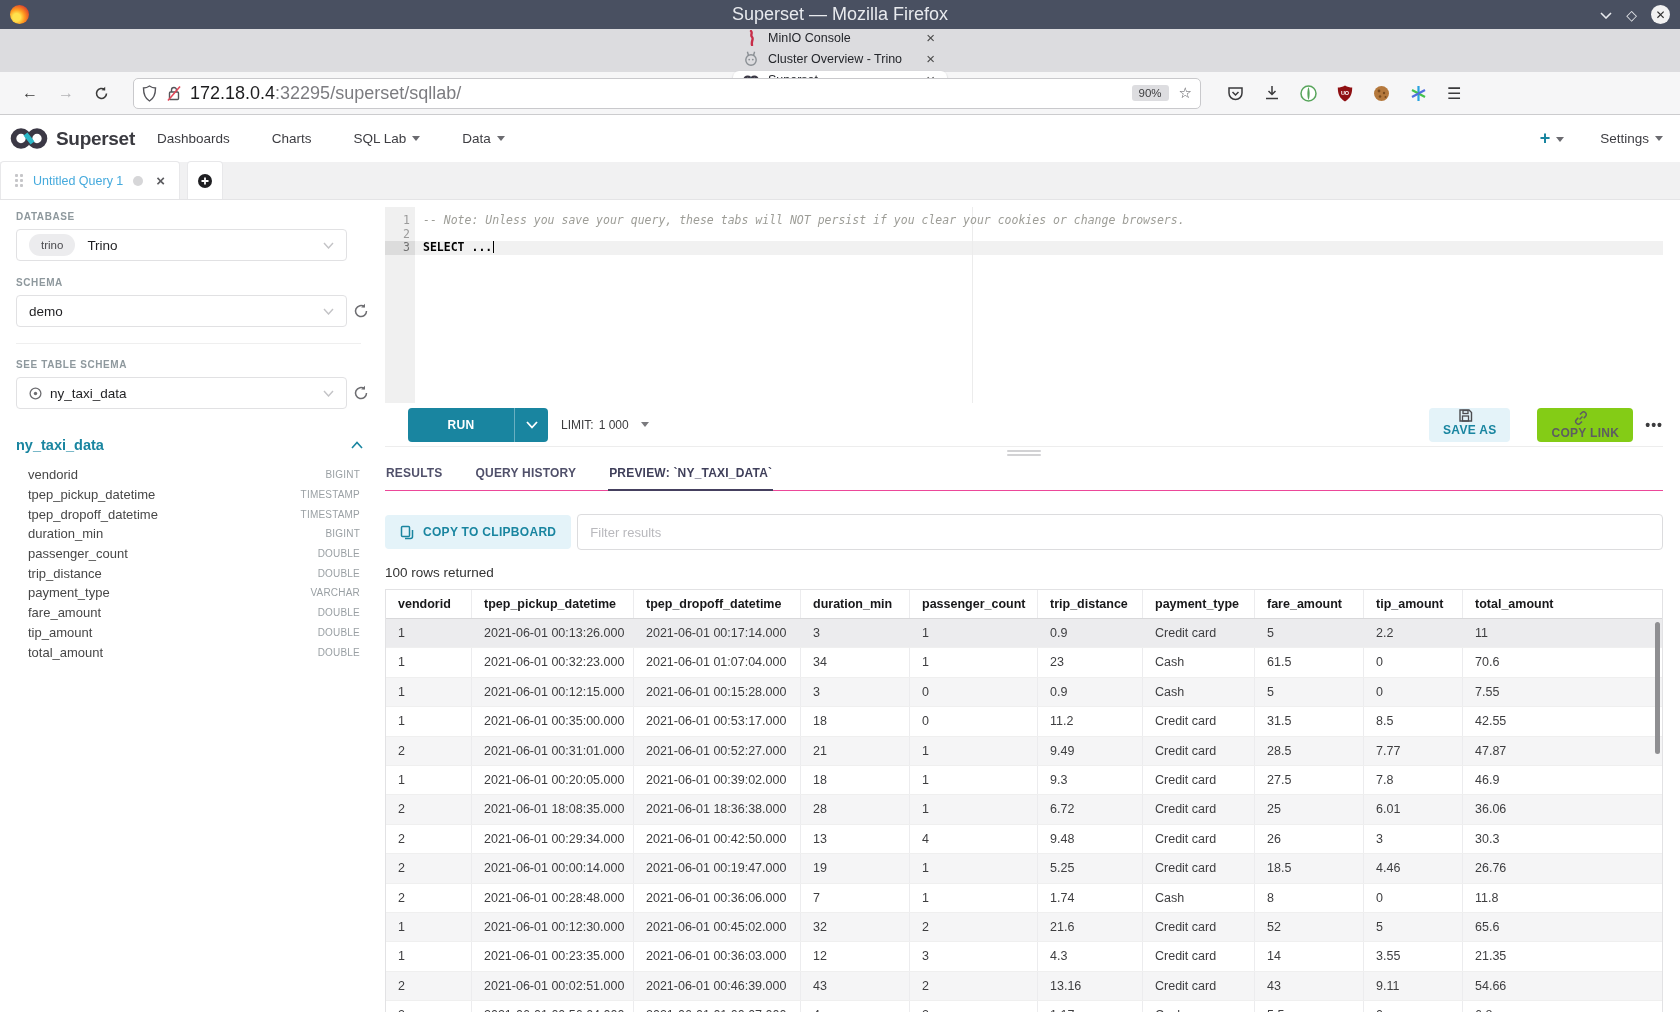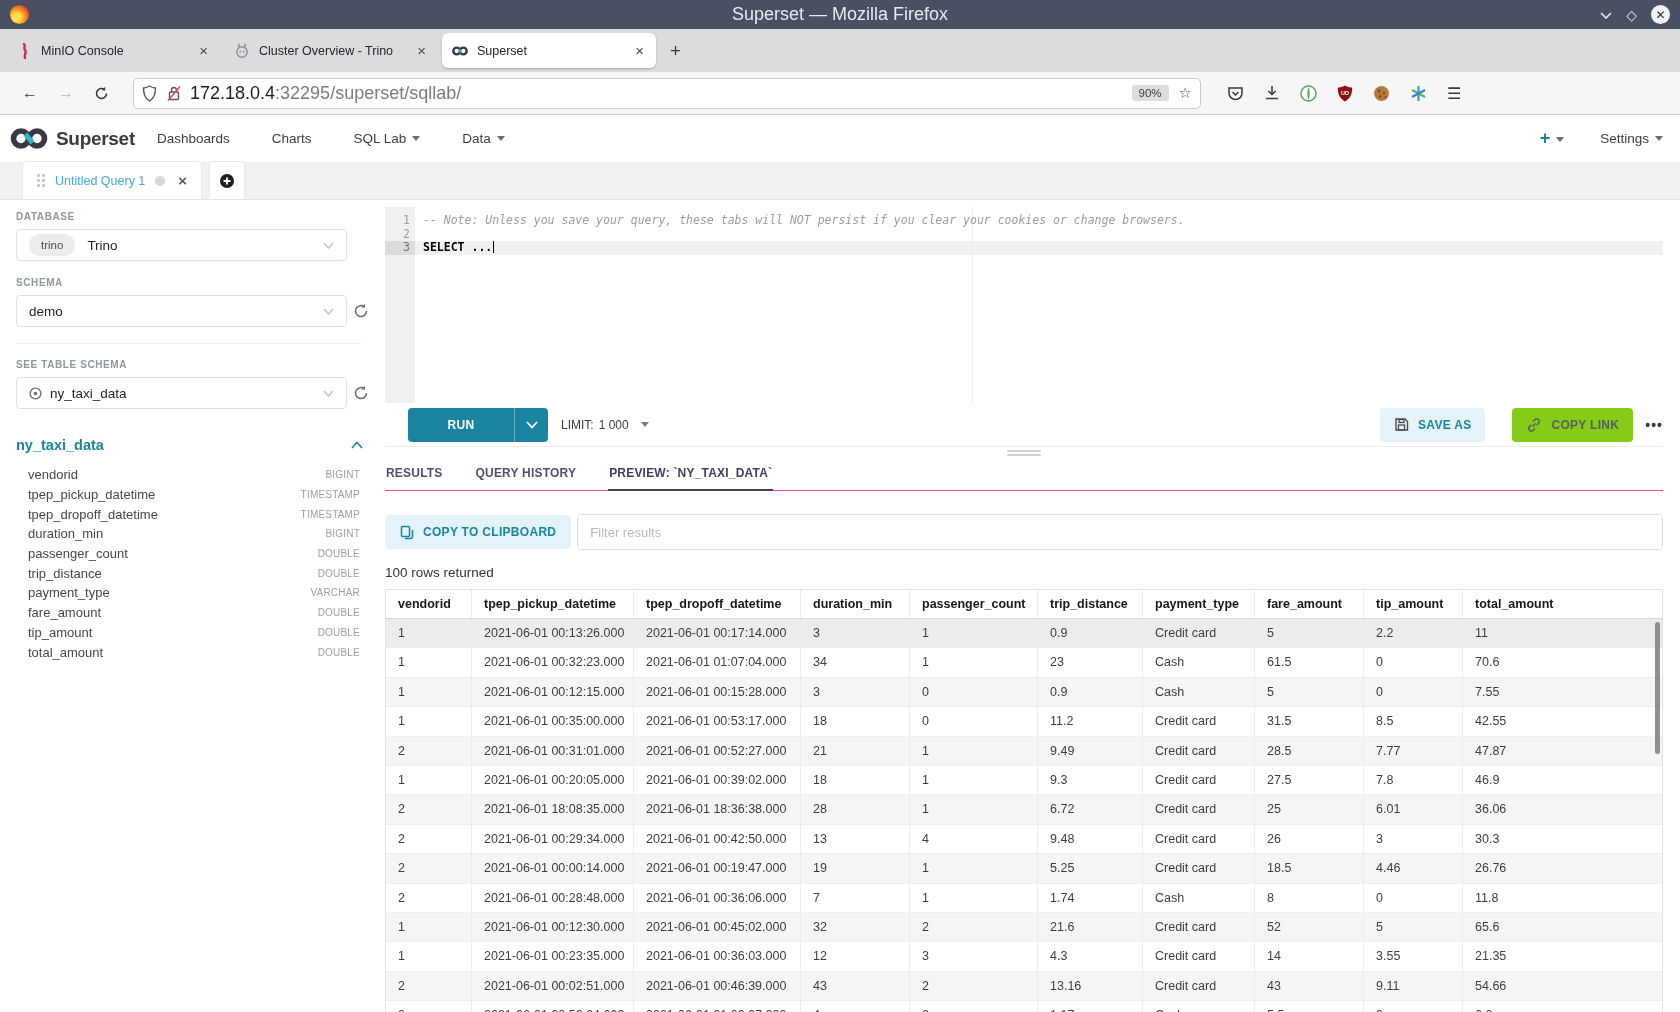--- a/index.html
+++ b/index.html
@@ -10,21 +10,21 @@
   
   .titlebar { height:29px; background:#495061; display:flex; align-items:center; padding:0 10px; position:relative; }
   .ff-logo { width:19px; height:19px; border-radius:50%;
     background:radial-gradient(circle at 35% 65%, #ffe14d 0 22%, #ff9a1f 45%, #e0482b 75%, #b5305f 100%); }
   .win-title { position:absolute; left:0; right:0; text-align:center; color:#e8eaee; font-size:18px; }
   .win-controls { margin-left:auto; display:flex; align-items:center; gap:14px; z-index:2; }
   .wc-diamond { color:#e8eaee; font-size:14px; line-height:1; }
   .wc-close { width:19px; height:19px; background:#f2f2f2; border-radius:50%; color:#2d2d2d;
     font-size:12px; display:flex; align-items:center; justify-content:center; }
 
-  .tabstrip { height:43px; background:#dcdcdf; display:flex; align-items:center; padding:0 6px; gap:4px; }
+  .tabstrip { height:43px; background:#dcdcdf; display:flex; align-items:center; padding:0 6px; gap:4px;flex-direction:column; }
   .btab { display:flex; align-items:center; height:35px; padding:0 10px; width:214px; border-radius:6px; font-size:12.5px; color:#24262b; }
   .btab.active { background:#fff; box-shadow:0 1px 2px rgba(0,0,0,.25); }
   .btab .fav { width:16px; height:16px; margin-right:9px; flex:0 0 auto; }
   .btab .t-label { flex:1; white-space:nowrap; overflow:hidden; }
   .btab .t-close { color:#4a4a4a; font-size:15px; padding:0 2px; }
   .newtab-btn { color:#37393e; font-size:19px; padding:0 10px; }
 
   .navbar { height:43px; background:#f6f6f7; border-bottom:1px solid #ccccce; display:flex; align-items:center; padding:0 12px; }
   .nav-arrow { font-size:16px; color:#3a3a3a; padding:0 10px; }
   .nav-arrow.disabled { color:#b3b3b6; }
@@ -43,21 +43,21 @@
   .brand-name { font-size:19px; font-weight:bold; color:#3a3a40; letter-spacing:-0.3px; margin-left:6px; }
   .ss-nav { display:flex; align-items:center; margin-left:22px; gap:42px; }
   .ss-nav-item { font-size:13.5px; color:#3d3d42; }
   .caret { display:inline-block; width:0; height:0; border-left:4px solid transparent; border-right:4px solid transparent;
     border-top:5px solid #6b6b70; margin-left:6px; vertical-align:2px; }
   .ss-right { margin-left:auto; display:flex; align-items:center; gap:36px; }
   .plus-teal { color:#1985a0; font-size:18px; font-weight:bold; }
   .settings { font-size:13.5px; color:#3d3d42; }
 
   
-  .qtabbar { height:38px; background:#f1f1f2; border-bottom:1px solid #e4e4e6; display:flex; align-items:flex-end; padding-left:22px; gap:7px; }
+  .qtabbar { height:38px; background:#f1f1f2; border-bottom:1px solid #e4e4e6; display:flex; align-items:flex-end; padding-left:0; gap:7px; }
   .qtab { height:38px; background:#fff; border:1px solid #e8e8ea; border-bottom:none; border-radius:4px 4px 0 0;
     display:flex; align-items:center; padding:0 14px; }
   .drag-dots { display:grid; grid-template-columns:3px 3px; gap:2px; margin-right:10px; }
   .drag-dots i { width:3px; height:3px; background:#c6c6c9; border-radius:1px; }
   .qtab-label { color:#45aadd; font-size:12.5px; }
   .qtab-dot { width:10px; height:10px; border-radius:50%; background:#d6d6d8; margin-left:10px; }
   .qtab-close { color:#5c5c60; font-size:15px; font-weight:bold; margin-left:13px; }
   .qtab-plus { width:36px; height:38px; background:#fff; border:1px solid #e8e8ea; border-bottom:none; border-radius:4px 4px 0 0;
     display:flex; align-items:center; justify-content:center; }
 
@@ -97,21 +97,21 @@
 
   
   .runbar { height:44px; display:flex; align-items:center; border-bottom:1px solid #ededed; }
   .run-btn { margin-left:23px; width:140px; height:34px; background:#1985a0; border-radius:4px; display:flex; color:#fff; overflow:hidden; }
   .run-main { flex:1; display:flex; align-items:center; justify-content:center; font-size:12px; font-weight:bold; letter-spacing:.3px; }
   .run-caret { width:34px; border-left:1px solid rgba(255,255,255,.35); display:flex; align-items:center; justify-content:center; }
   .limit-group { display:flex; align-items:center; margin-left:13px; font-size:12px; color:#3c3c3e; }
   .limit-value { margin-left:5px; }
   .limit-caret { display:inline-block; width:0; height:0; border-left:4px solid transparent; border-right:4px solid transparent; border-top:5px solid #7a7a7e; margin-left:12px; }
   .runbar-right { margin-left:auto; display:flex; align-items:center; }
-  .btn-light { height:34px; border-radius:4px; display:flex; align-items:center; font-size:12px; font-weight:bold; letter-spacing:.3px; padding:0 14px; }
+  .btn-light { height:34px; border-radius:4px; display:flex; align-items:center; font-size:12px; font-weight:bold; letter-spacing:.3px; padding:0 14px;flex-direction:column; }
   .saveas { background:#e4f3f9; color:#1985a0; }
   .copylink { background:#84cc16; color:#5d5d61; margin-left:27px;justify-content:center; }
   .btn-light .bicon { margin-right:9px; }
   .more-dots { margin-left:12px; color:#3c3c3e; font-size:14px; font-weight:bold; letter-spacing:1px; }
 
   
   .drag-divider { height:12px; display:flex; flex-direction:column; align-items:center; justify-content:center; gap:2px; }
   .drag-divider i { width:34px; height:2px; background:#d2d2d4; border-radius:1px; }
 
   

